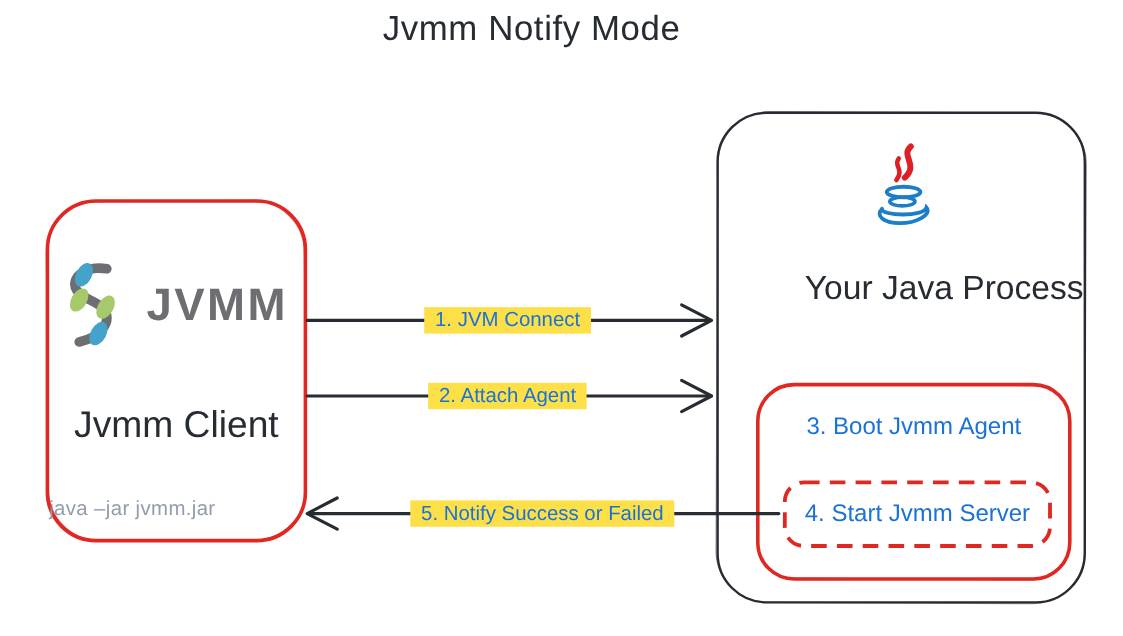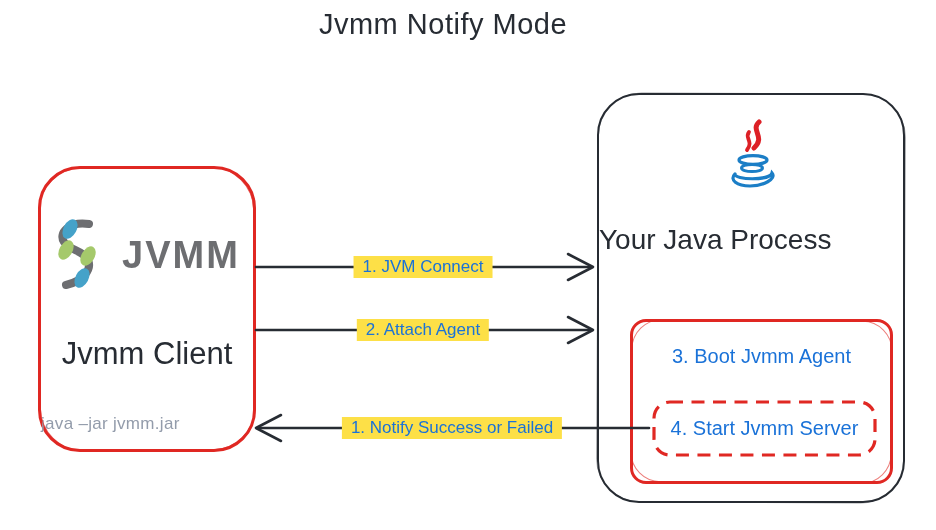--- a/index.html
+++ b/index.html
@@ -79,26 +79,26 @@
     border:1px solid var(--ink);
     border-radius:44px;
     transform:rotate(0.3deg);
     opacity:.45;pointer-events:none;
   }
   .java-logo{
     position:absolute;left:122px;top:24px;
   }
   .process-name{
     position:absolute;left:0;top:129px;width:100%;
-    text-align:left;font-size:28px;color:var(--ink);
+    text-align:right;font-size:28px;color:var(--ink);
   }
   .agent-box{
     position:absolute;left:31px;top:224px;width:263px;height:165px;
     border:3px solid var(--sketch_red);
-    border-radius:16px;
+    border-radius:32px;
     background:#fff;
   }
   .agent-box::after{
     content:"";position:absolute;inset:-2px;
     border:1.5px solid var(--sketch_red);
     border-radius:30px;
     transform:rotate(0.45deg);
     opacity:.6;pointer-events:none;
   }
   .step-label{
@@ -196,15 +196,15 @@
       <path d="M568 317 L593 330 L568 343"></path>
     </g>
     <g>
       <line x1="649" y1="428" x2="258" y2="428"></line>
       <path d="M281 415 L256 428 L281 441"></path>
     </g>
   </svg>
 
   <div class="flow-label lbl1">1. JVM Connect</div>
   <div class="flow-label lbl2">2. Attach Agent</div>
-  <div class="flow-label lbl5">1. Notify Success or Failed</div>
+  <div class="flow-label lbl5">5. Notify Success or Failed</div>
 
 </div>
 
 </body></html>

